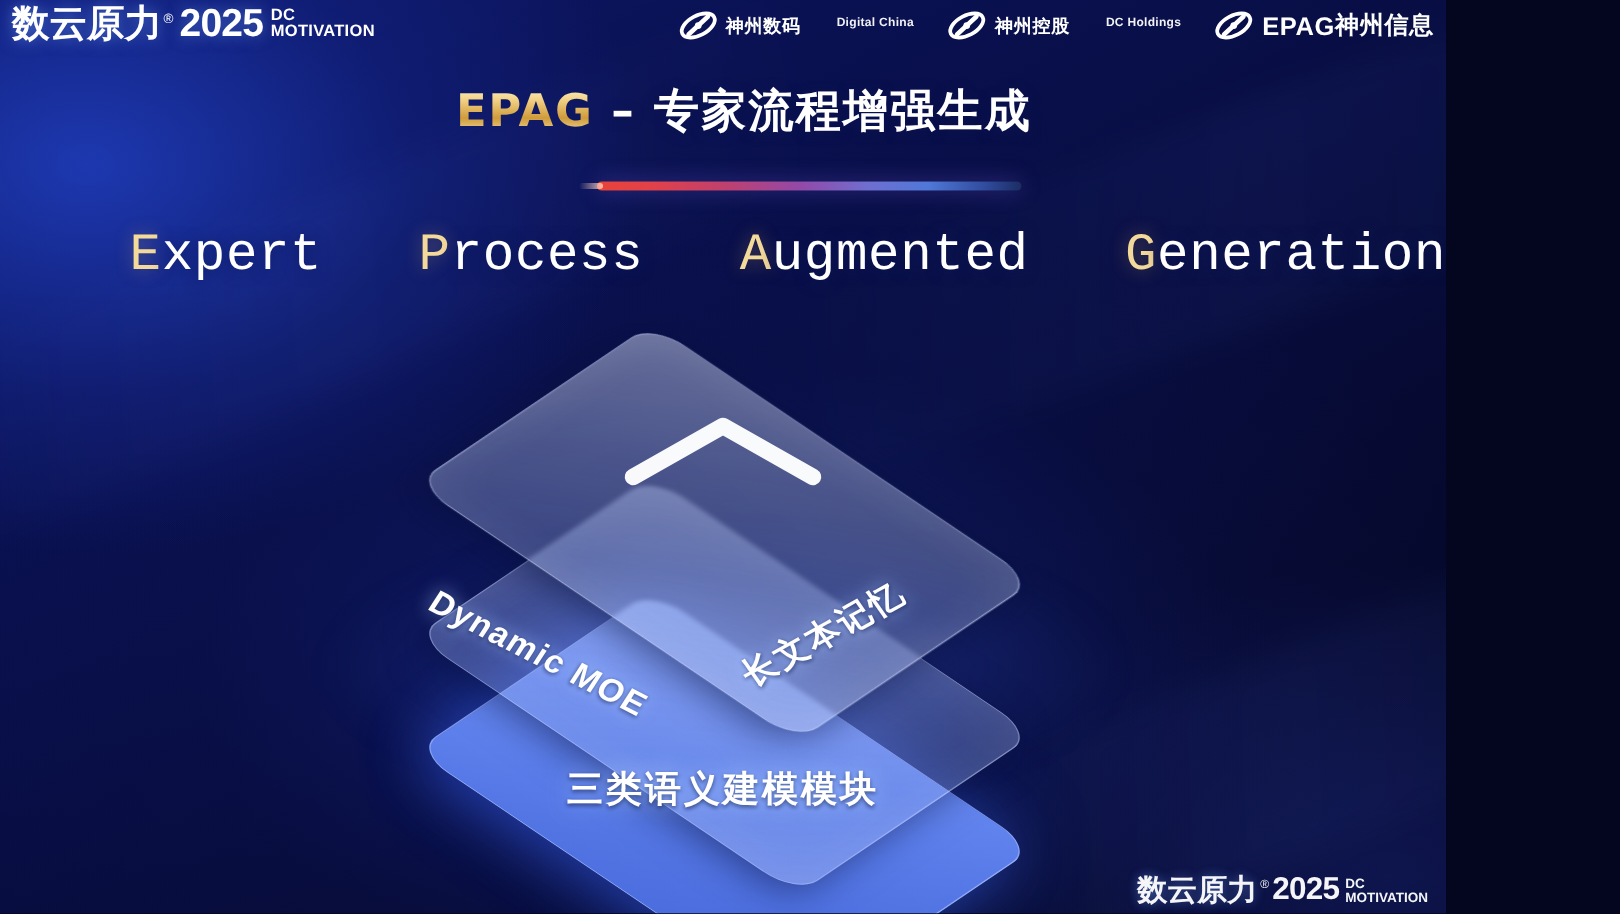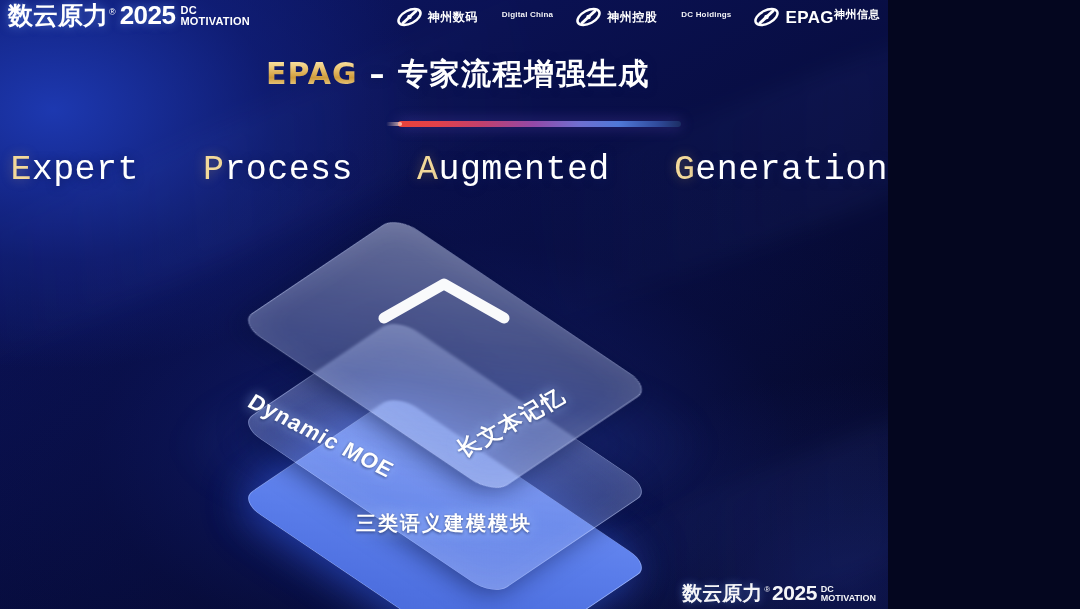--- a/index.html
+++ b/index.html
@@ -7,21 +7,21 @@
     margin: 0;
     padding: 0;
     background: #04061f;
   }
   body {
     font-family: "Liberation Sans", "DejaVu Sans", sans-serif;
   }
 
   .stage {
     position: relative;
-    width: 888px;
+    width: 964px;
     height: 609px;
     overflow: hidden;
     background:
       radial-gradient(ellipse 520px 360px at 6% 18%, rgba(30,58,180,0.95) 0%, rgba(18,34,130,0.55) 42%, rgba(10,16,72,0) 72%),
       radial-gradient(ellipse 700px 420px at 50% 74%, rgba(26,44,150,0.50) 0%, rgba(12,20,84,0.18) 50%, rgba(6,10,48,0) 78%),
       radial-gradient(ellipse 460px 300px at 96% 96%, rgba(28,42,140,0.42) 0%, rgba(8,12,56,0) 70%),
       linear-gradient(150deg, #0e1a6e 0%, #0a1152 28%, #070c3c 58%, #050829 82%, #04061f 100%);
   }
 
   
@@ -273,21 +273,21 @@
     white-space: nowrap;
     pointer-events: none;
   }
   .label-top {
     top: 102px;
     font-size: 20px;
     text-shadow: 0 0 14px rgba(150,185,255,0.85), 0 1px 3px rgba(10,20,70,0.8);
   }
   .label-bot {
     top: 278px;
-    font-size: 20px;
+    font-size: 24px;
     text-shadow: 0 0 16px rgba(160,195,255,0.9), 0 1px 3px rgba(10,20,70,0.8);
   }
 
   .edge-label {
     position: absolute;
     color: #ffffff;
     font-weight: bold;
     white-space: nowrap;
     pointer-events: none;
     text-shadow: 0 0 12px rgba(160,195,255,0.8), 0 1px 3px rgba(10,20,70,0.75);
@@ -402,21 +402,21 @@
     </div>
 
     <div class="logo-unit">
       <svg class="swoosh" viewBox="0 0 54 48">
         <ellipse cx="27" cy="24" rx="24" ry="13" fill="none" stroke="#ffffff" stroke-width="5" transform="rotate(-28 27 24)"></ellipse>
         <path d="M14 36 L40 12" stroke="#ffffff" stroke-width="6" stroke-linecap="round"></path>
         <circle cx="27" cy="24" r="4.5" fill="#ffffff"></circle>
       </svg>
       <span class="logo-text">
         <span class="big-en">EPAG</span>
-        <span class="cn" style="font-size:11px">神州信息</span>
+        <span class="cn" style="font-size:16px">神州信息</span>
       </span>
     </div>
 
   </div>
 
   <div class="title-main">
     <span class="gold">EPAG</span><span class="white"> – </span><span class="white">专家流程增强生成</span>
   </div>
 
   <div class="accent-rule"></div>

